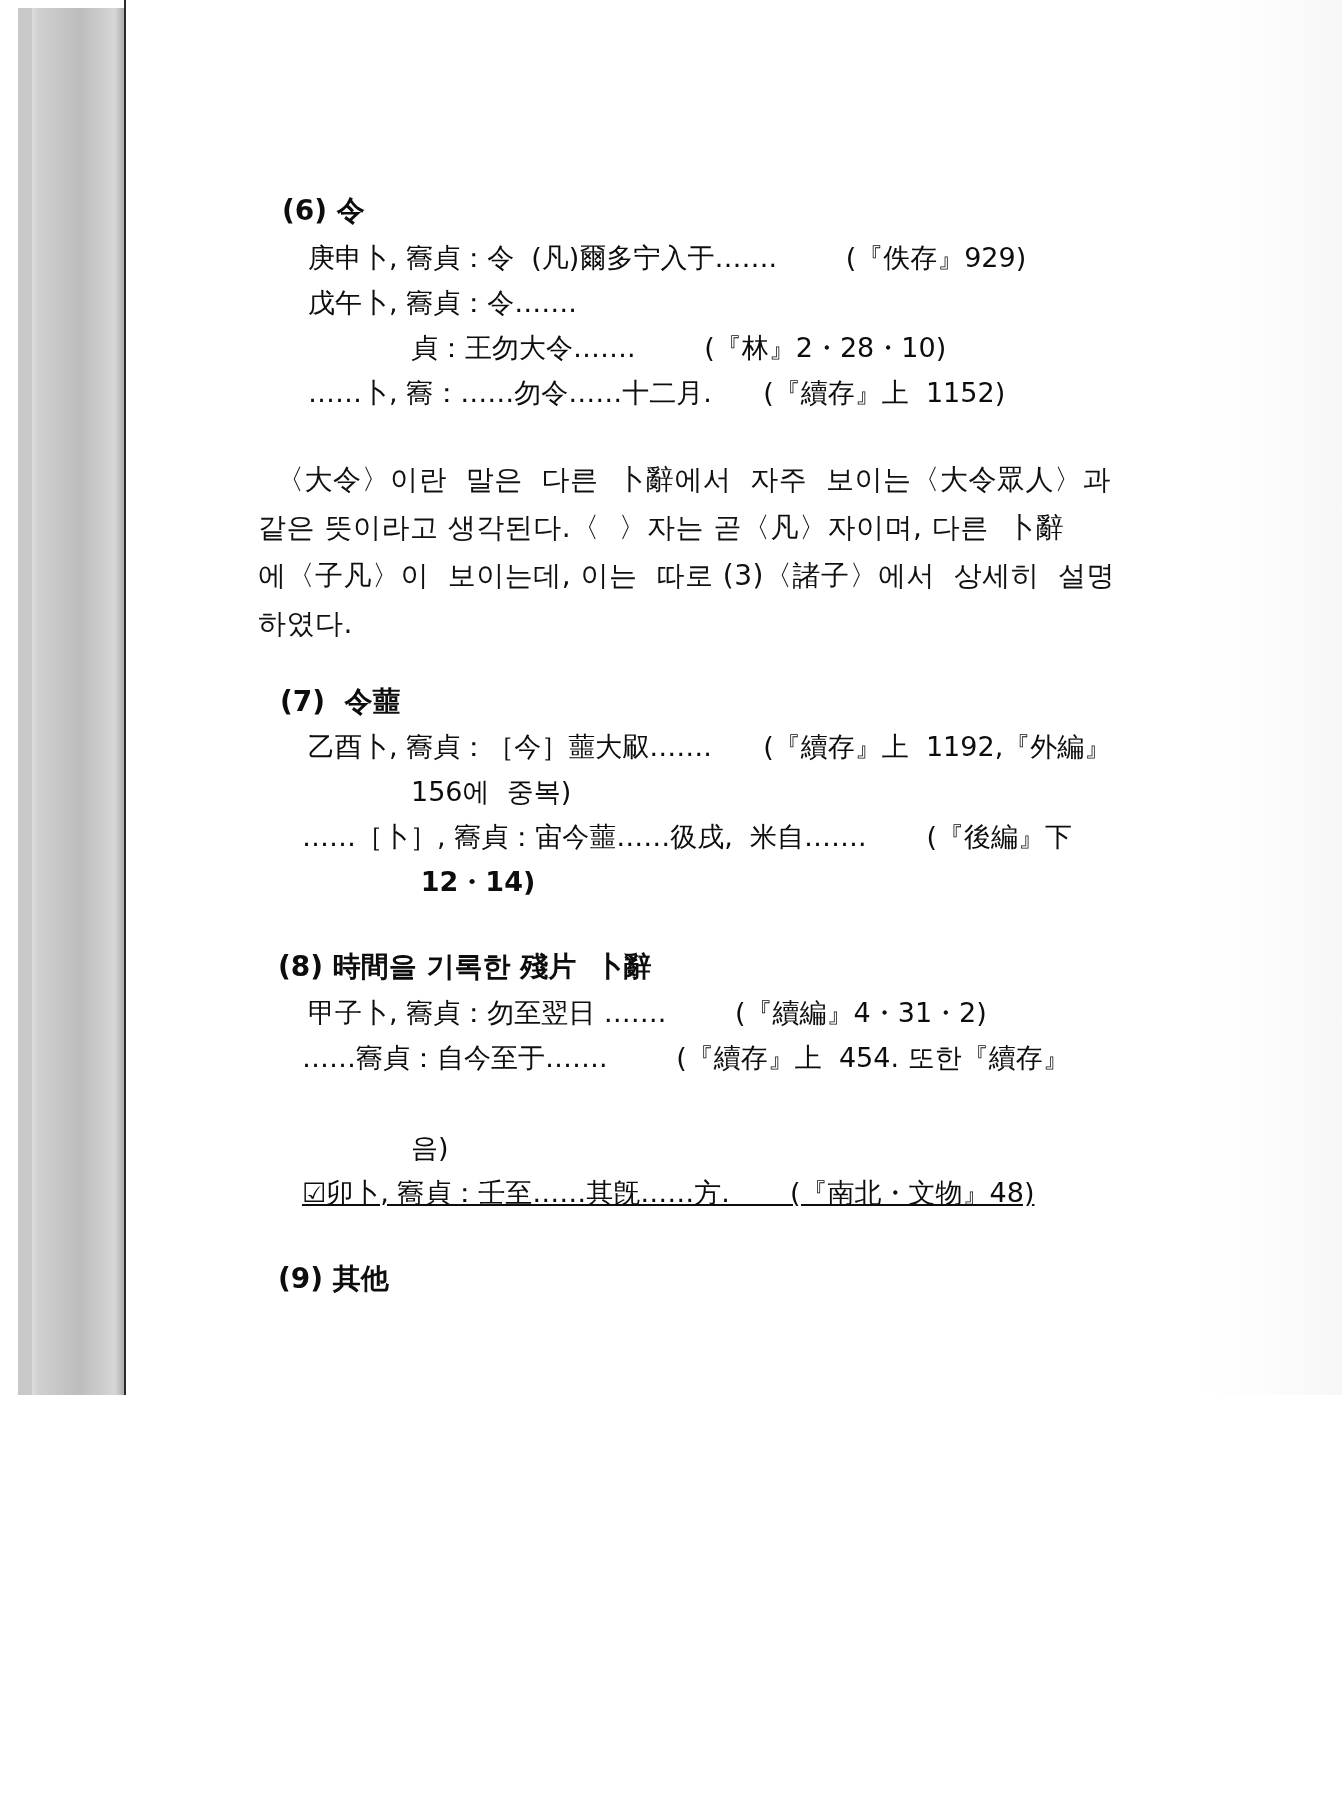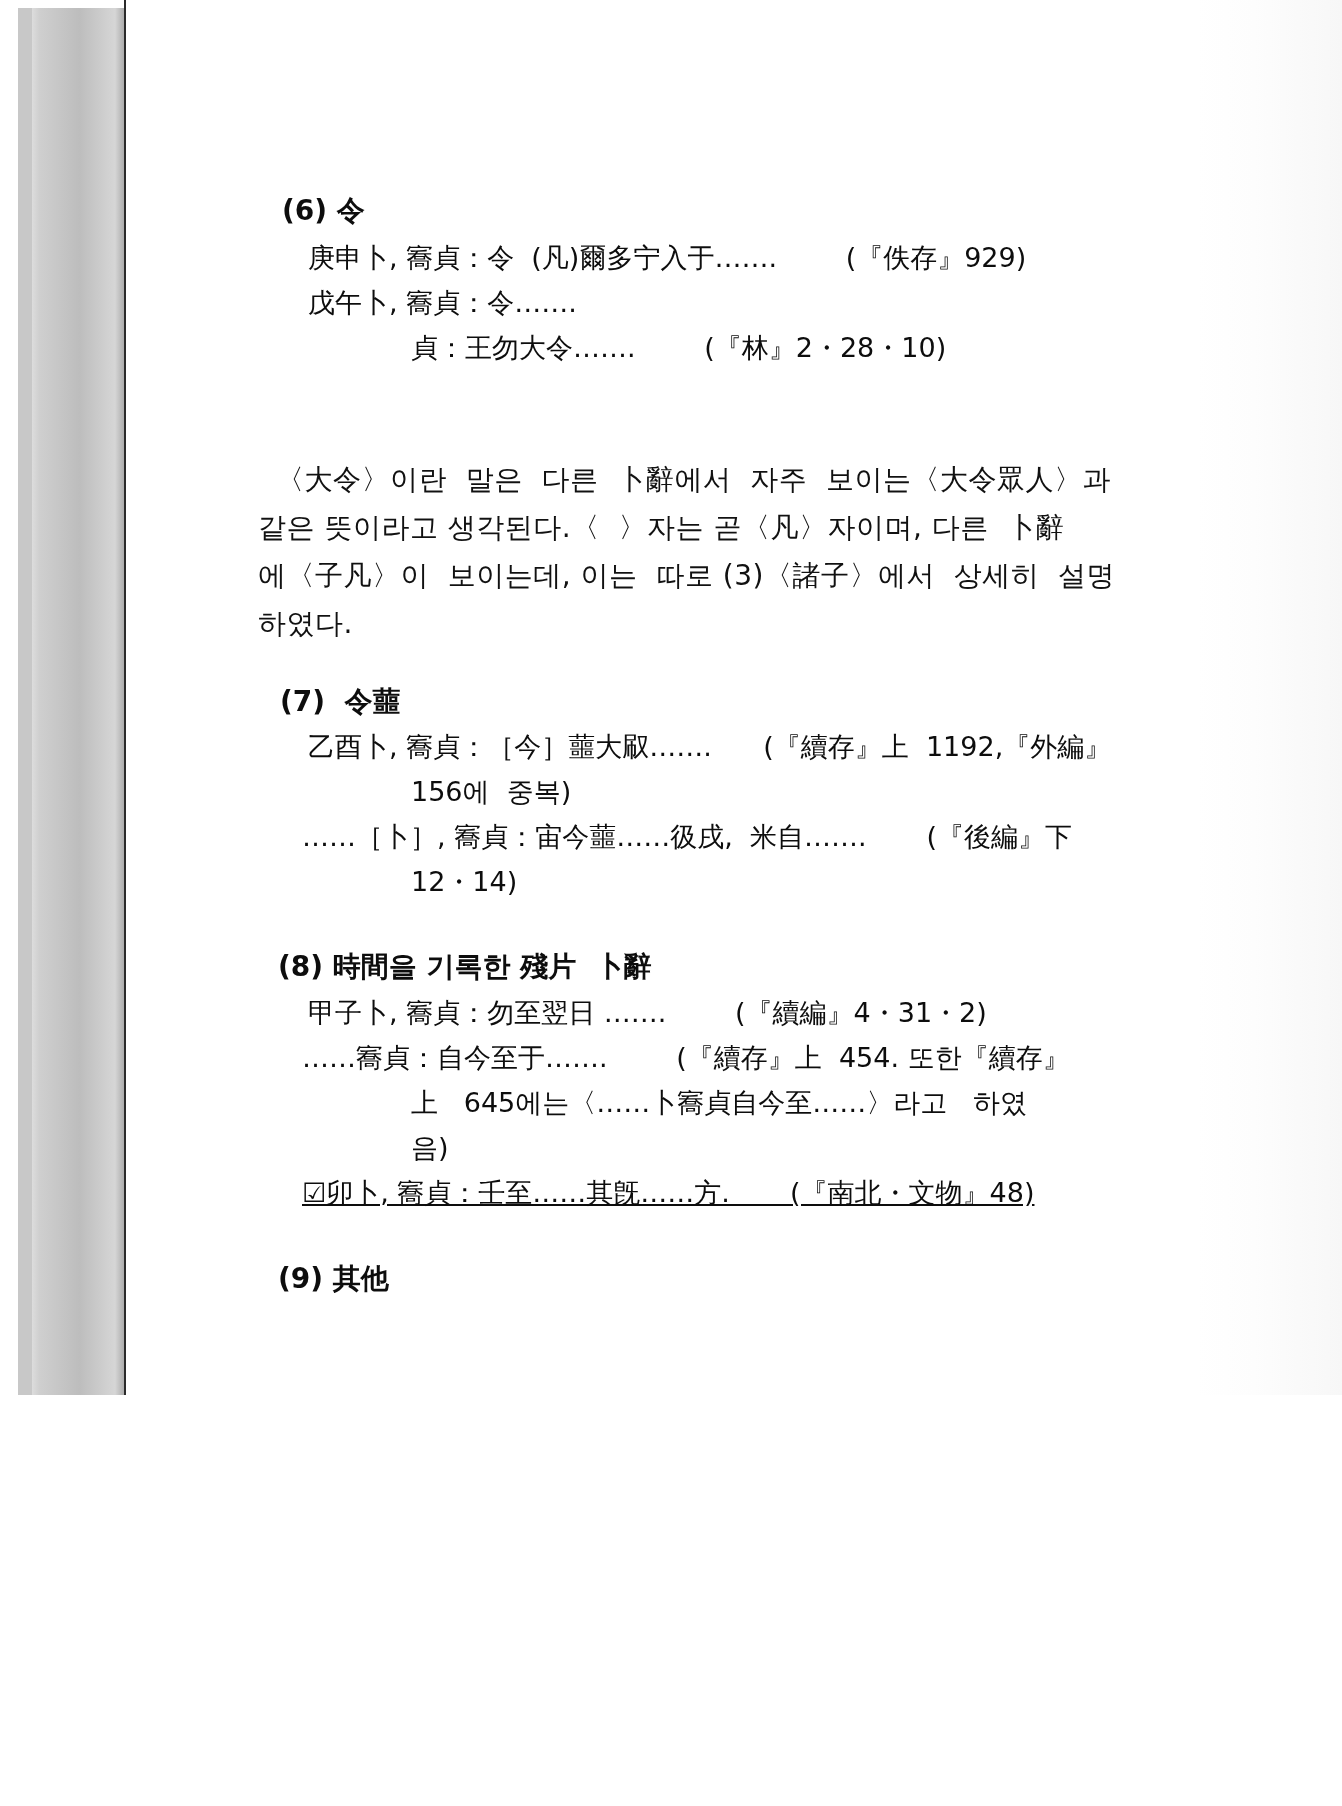--- a/index.html
+++ b/index.html
@@ -86,36 +86,36 @@
   <div class="page-sheet"></div>
   <div class="right-edge-shade"></div>
   <div class="corner-fold"></div>
 
   <div class="content">
 
     <div class="doc-line heading" style="left:132px; top:196px;">(6) 令</div>
     <div class="doc-line" style="left:158px; top:243px;">庚申卜, 㝯貞：令  (凡)爾多宁入于…….        (『佚存』929)</div>
     <div class="doc-line" style="left:158px; top:288px;">戊午卜, 㝯貞：令…….</div>
     <div class="doc-line" style="left:158px; top:333px;">            貞：王勿大令…….        (『林』2・28・10)</div>
+    <div class="doc-line" style="left:158px; top:378px;">……卜, 㝯：……勿令……十二月.      (『續存』上  1152)</div>
 
     <div class="body-par" style="left:126px; top:456px;">〈大令〉이란  말은  다른  卜辭에서  자주  보이는〈大令眾人〉과</div>
     <div class="body-par" style="left:108px; top:504px;">같은 뜻이라고 생각된다.〈  〉자는 곧〈凡〉자이며, 다른  卜辭</div>
     <div class="body-par" style="left:108px; top:552px;">에〈子凡〉이  보이는데, 이는  따로 (3)〈諸子〉에서  상세히  설명</div>
     <div class="body-par" style="left:108px; top:600px;">하였다.</div>
 
     <div class="doc-line heading" style="left:130px; top:687px;">(7)  令蘁</div>
     <div class="doc-line" style="left:158px; top:732px;">乙酉卜, 㝯貞：［今］蘁大㕞…….      (『續存』上  1192,『外編』</div>
     <div class="doc-line" style="left:158px; top:777px;">            156에  중복)</div>
     <div class="doc-line" style="left:152px; top:822px;">……［卜］, 㝯貞：宙今蘁……彶戌,  米自…….       (『後編』下</div>
-    <div class="doc-line" style="left:158px; top:867px;">            12・14)</div>
+    <div class="doc-line" style="left:158px; top:867px;font-weight:bold;">            12・14)</div>
 
     <div class="doc-line heading" style="left:128px; top:952px;">(8) 時間을 기록한 殘片  卜辭</div>
     <div class="doc-line" style="left:158px; top:998px;">甲子卜, 㝯貞：勿至翌日 …….        (『續編』4・31・2)</div>
     <div class="doc-line" style="left:152px; top:1043px;">……㝯貞：自今至于…….        (『續存』上  454. 또한『續存』</div>
-    <div class="doc-line" style="left:158px; top:1088px;">            上   645에는〈……卜㝯貞自今至……〉라고   하였</div>
     <div class="doc-line" style="left:158px; top:1133px;">            음)</div>
     <div class="doc-line" style="left:152px; top:1178px;text-decoration:underline;">☑卯卜, 㝯貞：壬至……其旣……方.       (『南北・文物』48)</div>
 
     <div class="doc-line heading" style="left:128px; top:1264px;">(9) 其他</div>
 
     <div class="pagenum" style="left:102px; top:1396px;">414</div>
   </div>
 </div>
 
 </body></html>

